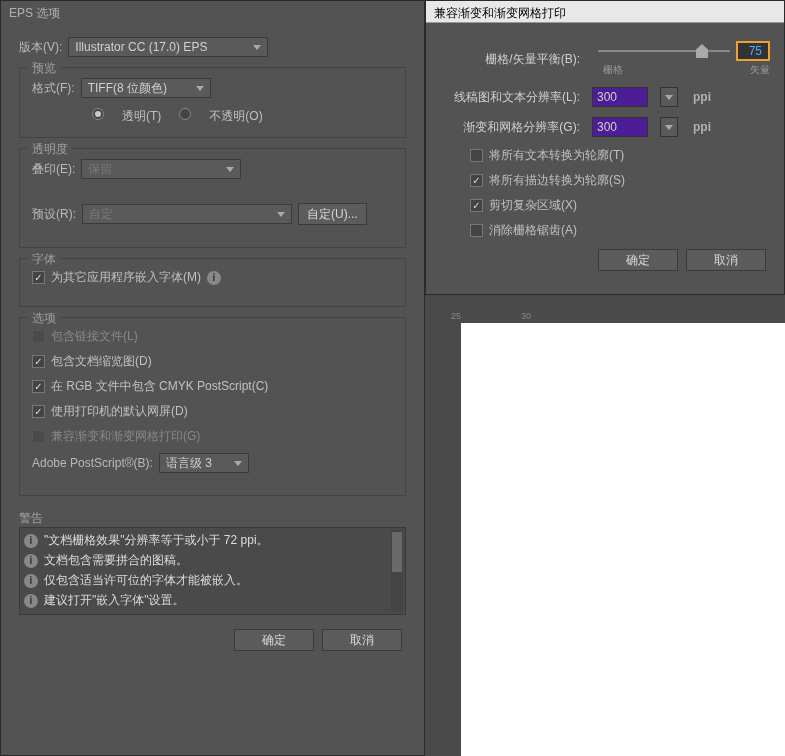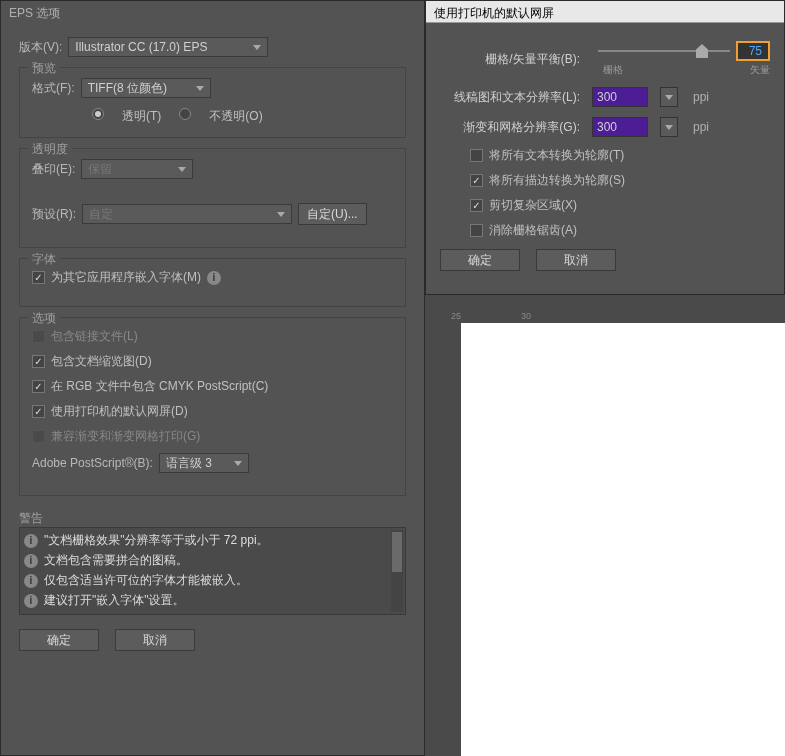--- a/index.html
+++ b/index.html
@@ -24,31 +24,31 @@
 .check-row { display: flex; align-items: center; gap: 6px; margin-bottom: 8px; cursor: pointer; }
 .checkbox { width: 13px; height: 13px; border: 1px solid #777; background: #444; display: inline-flex; align-items: center; justify-content: center; font-size: 10px; color: #ddd; }
 .checkbox.checked::after { content: "✓"; }
 .checkbox.disabled { border-color: #555; background: #4a4a4a; }
 .btn { background: #5c5c5c; border: 1px solid #3a3a3a; color: #d8d8d8; padding: 3px 18px; font-size: 12px; cursor: pointer; height: 22px; display: inline-flex; align-items: center; justify-content: center; }
 .warnings { border: 1px solid #3a3a3a; background: #4a4a4a; padding: 4px; height: 88px; overflow: hidden; position: relative; }
 .warn-item { display: flex; align-items: center; gap: 6px; margin-bottom: 3px; font-size: 12px; color: #ddd; }
 .info-icon { width: 14px; height: 14px; border-radius: 50%; background: #888; color: #333; font-size: 10px; display: inline-flex; align-items: center; justify-content: center; font-weight: bold; }
 .scrollbar { position: absolute; right: 2px; top: 2px; bottom: 2px; width: 12px; background: #444; }
 .scrollbar-thumb { position: absolute; top: 2px; left: 1px; right: 1px; height: 40px; background: #6a6a6a; }
-.footer-btns { display: flex; gap: 16px; margin-top: 14px; padding-right: 4px; }
+.footer-btns { display: flex; justify-content: flex-end; gap: 8px; margin-top: 14px; padding-right: 4px; }
 .slider-track { flex: 1; height: 2px; background: #888; position: relative; margin: 0 6px; }
 .slider-thumb { position: absolute; right: 22px; top: -6px; width: 12px; height: 14px; background: #aaa; clip-path: polygon(50% 0, 100% 40%, 100% 100%, 0 100%, 0 40%); cursor: pointer; }
 .slider-value { background: #333; border: 2px solid #f0a030; color: #4aa8ff; padding: 1px 6px; font-size: 12px; width: 34px; text-align: right; }
 .slider-labels { display: flex; justify-content: space-between; font-size: 10px; color: #999; margin-top: 2px; margin-left: 11px; }
 .num-input { background: #4c1d95; border: 1px solid #333; color: #d0d0d0; padding: 2px 4px; width: 56px; height: 20px; font-size: 12px; }
 .dd-arrow { background: #5a5a5a; border: 1px solid #333; width: 18px; height: 20px; display: inline-flex; align-items: center; justify-content: center; cursor: pointer; }
 .dd-arrow::after { content: ""; border-left: 4px solid transparent; border-right: 4px solid transparent; border-top: 5px solid #aaa; }
 .right-row { display: flex; align-items: center; gap: 12px; margin-bottom: 10px; }
 .right-label { width: 140px; text-align: right; color: #d0d0d0; font-size: 12px; }
-.unit { color: #b0b0b0; font-size: 12px; margin-left: 3px; }
+.unit { color: #b0b0b0; font-size: 12px; margin-left: 3px; font-weight: bold; }
 .checks-right { margin-left: 30px; margin-top: 4px; }
 .disabled-text { color: #888; }
 .canvas-area { position: absolute; left: 425px; top: 295px; right: 0; bottom: 0; background: #4a4a4a; }
 .canvas-white { position: absolute; left: 36px; top: 28px; right: 0; bottom: 0; background: #fff; }
 .ruler-mark { position: absolute; font-size: 9px; color: #888; }
 </style>
 </head>
 <body>
 
 <div class="panel panel-left">
@@ -78,21 +78,21 @@
           <span class="radio-dot"></span>
           <span>不透明(O)</span>
         </div>
       </div>
     </div>
 
     <div class="fieldset">
       <span class="legend">透明度</span>
       <div class="row">
         <span class="label">叠印(E):</span>
-        <div class="dropdown disabled" style="width:112px">
+        <div class="dropdown disabled" style="width:160px">
             <span>保留</span>
           </div>
       </div>
       <div style="height:14px"></div>
       <div class="row">
         <span class="label">预设(R):</span>
         <div class="dropdown disabled" style="width:210px">
             <span>自定</span>
           </div>
         <div class="btn" style="padding:3px 8px">
@@ -168,21 +168,21 @@
           <span>确定</span>
         </div>
       <div class="btn" style="width:80px">
           <span>取消</span>
         </div>
     </div>
   </div>
 </div>
 
 <div class="panel panel-right">
-  <div class="titlebar">使用打印机的默认网屏</div>
+  <div class="titlebar">兼容渐变和渐变网格打印</div>
   <div style="padding:18px 14px 10px">
     <div class="right-row">
       <span class="right-label">栅格/矢量平衡(B):</span>
       <div style="flex:1">
         <div style="display:flex; align-items:center">
           <div class="slider-track">
             <div class="slider-thumb"></div>
           </div>
           <div class="slider-value">75</div>
         </div>

